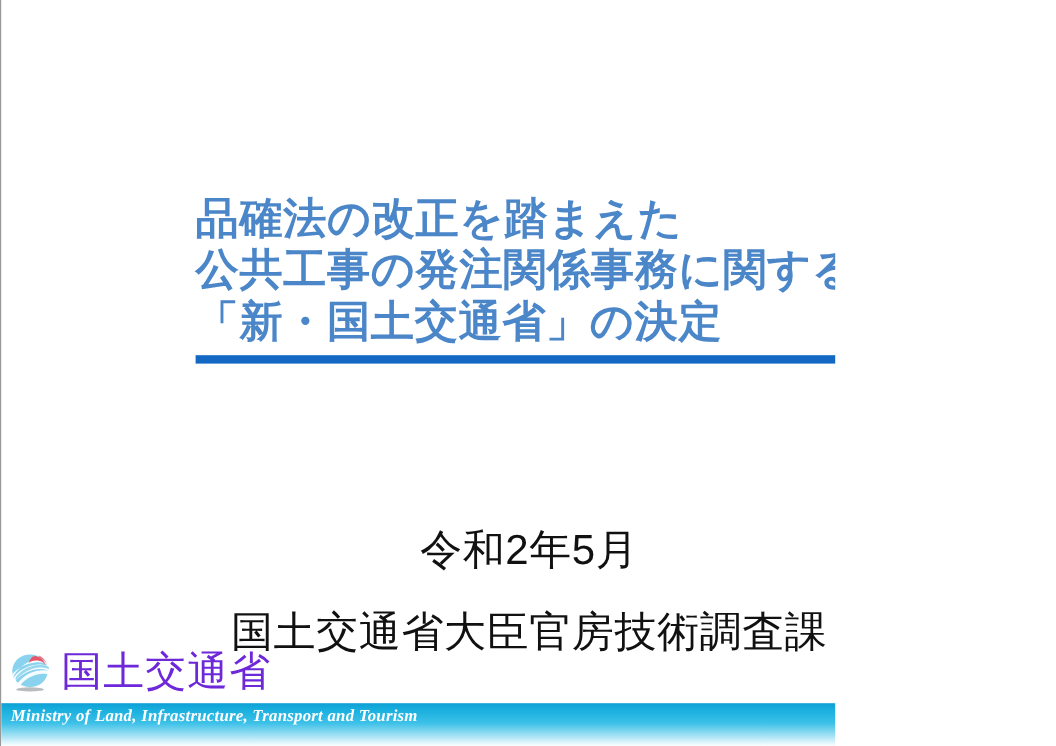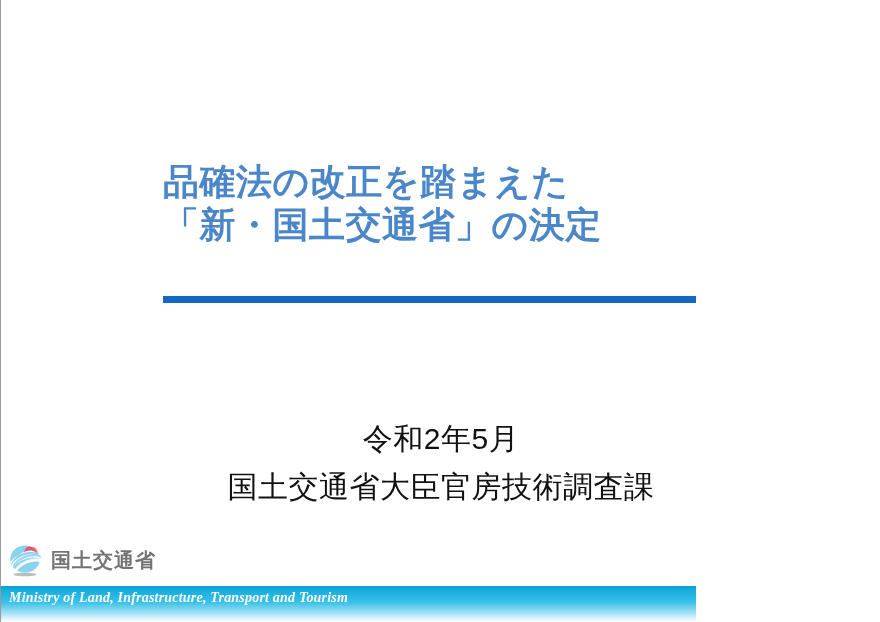--- a/index.html
+++ b/index.html
@@ -56,23 +56,24 @@
     left: 0;
     top: 415px;
     width: 880px;
     text-align: center;
   }
 
   .subtitle-line {
     color: #111111;
     font-family: "Liberation Sans", "DejaVu Sans", sans-serif;
     font-weight: normal;
-    font-size: 30px;
+    font-size: 35px;
     line-height: 48px;
     letter-spacing: 0.5px;
+    margin-top: 20px;
   }
 
   
   .footer {
     position: absolute;
     left: 0;
     bottom: 0;
     width: 880px;
     height: 87px;
   }
@@ -90,24 +91,24 @@
 
   .mlit-emblem {
     width: 36px;
     height: 36px;
     flex: 0 0 36px;
     display: block;
   }
 
   .footer-ministry-jp {
     margin-left: 8px;
-    color: #737373;
+    color: #6d28d9;
     font-family: "Liberation Sans", "DejaVu Sans", sans-serif;
-    font-weight: bold;
-    font-size: 20px;
+    font-weight: normal;
+    font-size: 34px;
     line-height: 34px;
     letter-spacing: 1px;
     white-space: nowrap;
   }
 
   .footer-bar {
     position: absolute;
     left: 0;
     top: 51px;
     width: 880px;
@@ -135,20 +136,21 @@
     white-space: nowrap;
   }
 </style>
 </head>
 <body>
 
 <div class="slide">
 
   <div class="title-block">
     <div class="title-line">品確法の改正を踏まえた</div>
+    <div class="title-line">公共工事の発注関係事務に関する</div>
     <div class="title-line">「新・国土交通省」の決定</div>
   </div>
 
   <div class="title-rule"></div>
 
   <div class="subtitle-block">
     <div class="subtitle-line">令和2年5月</div>
     <div class="subtitle-line">国土交通省大臣官房技術調査課</div>
   </div>
 

